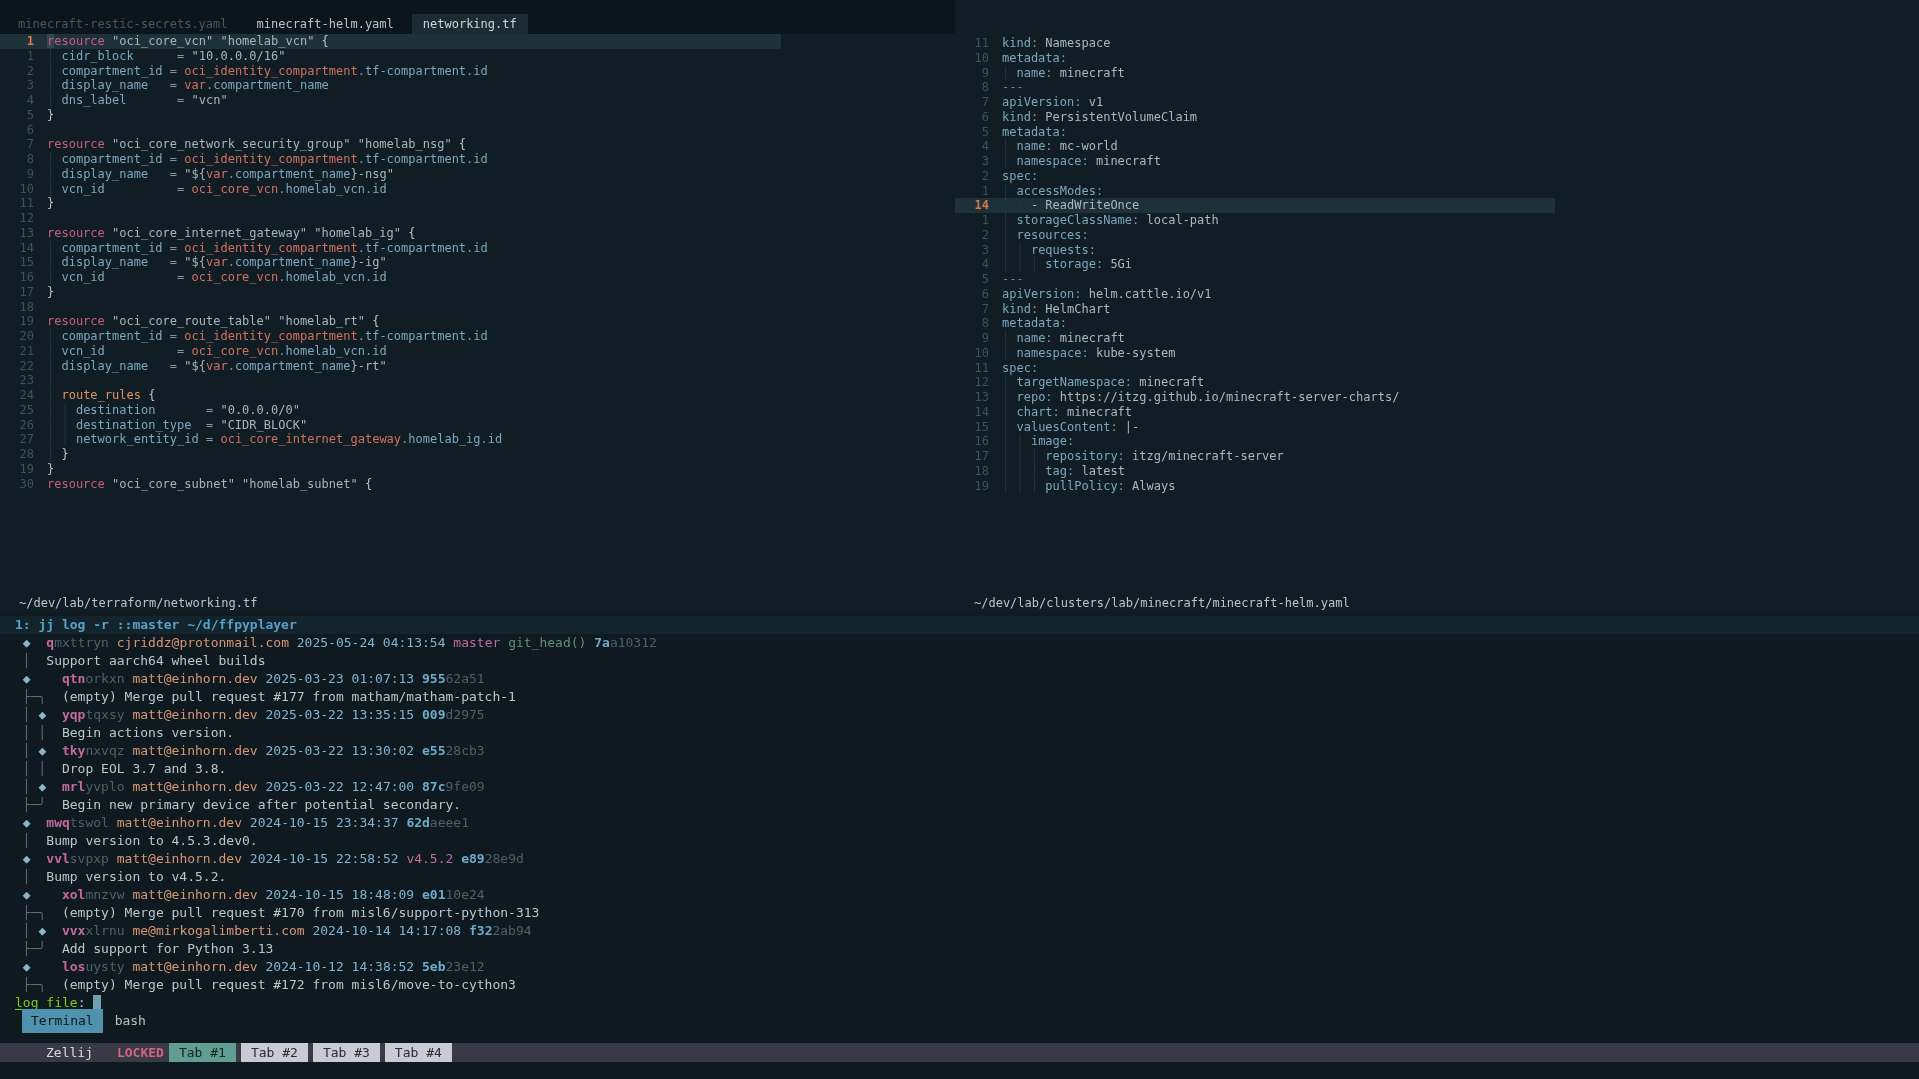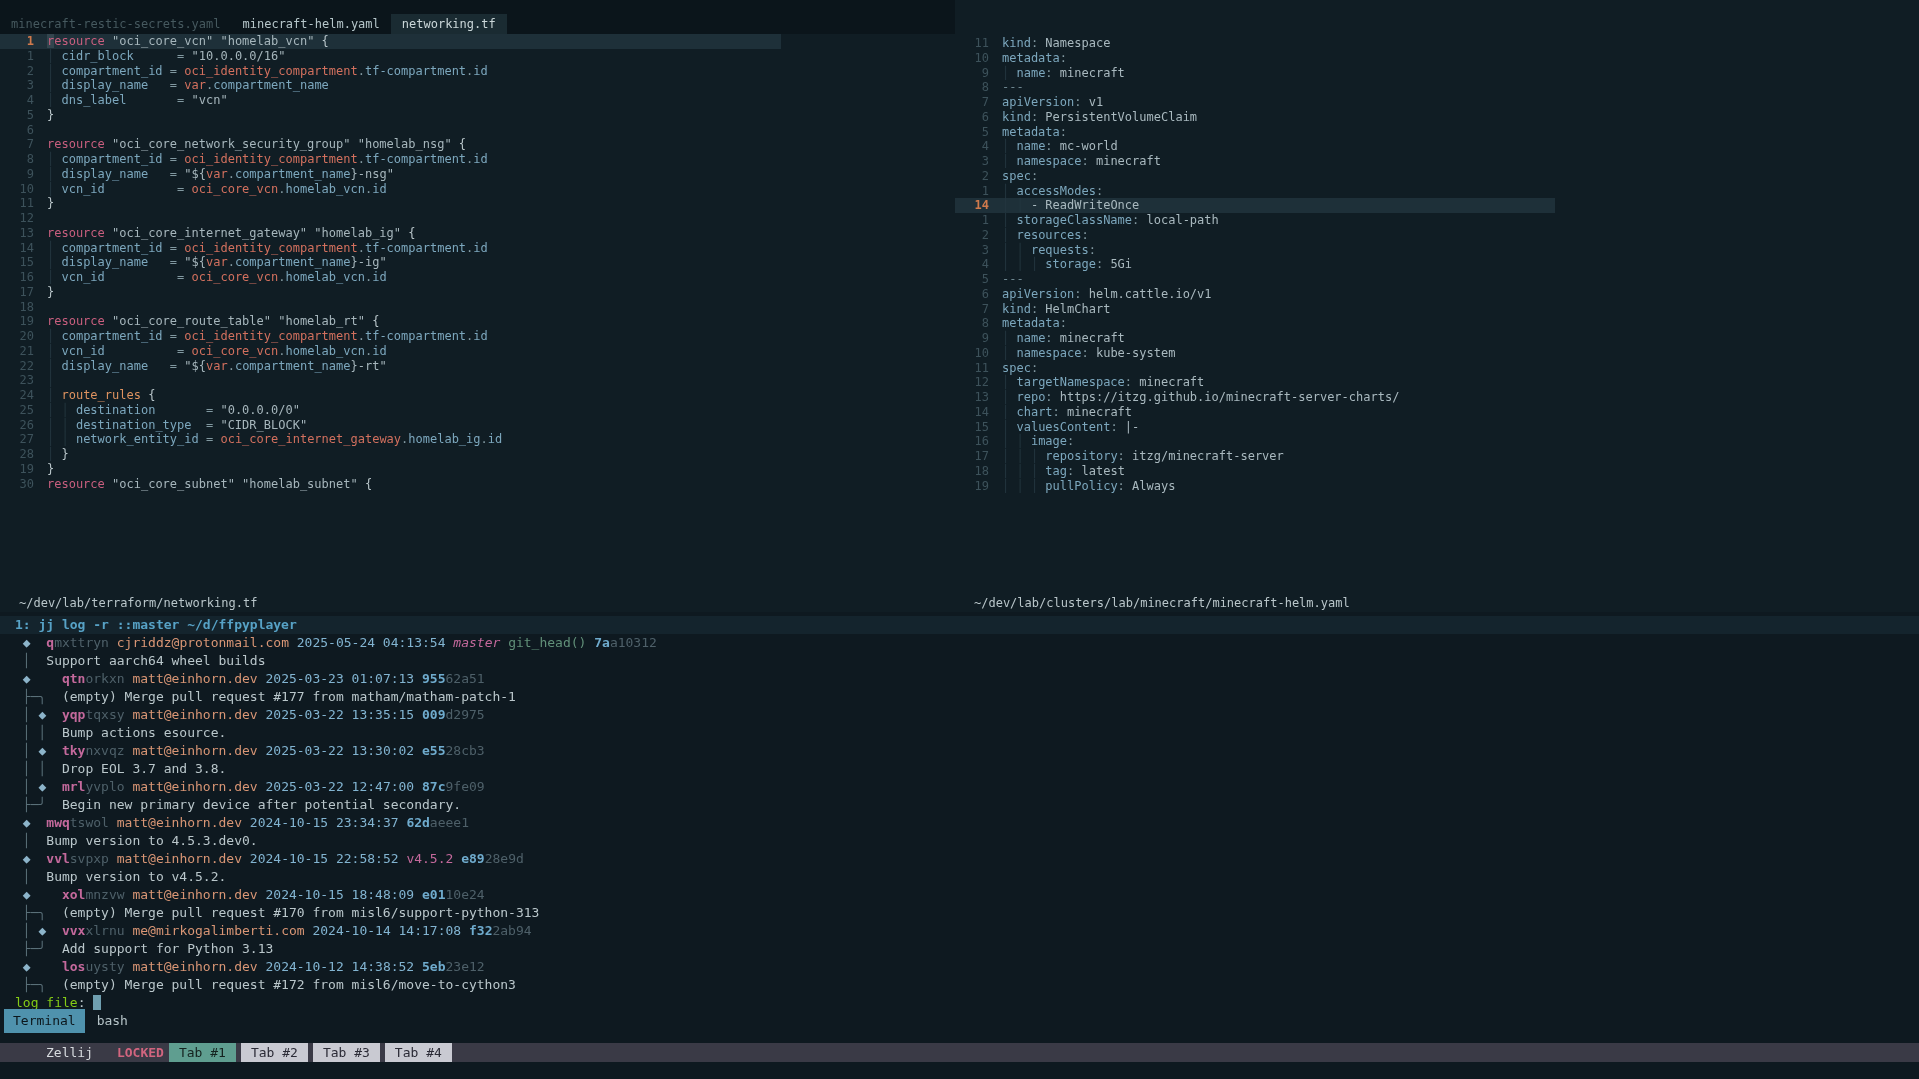--- a/index.html
+++ b/index.html
@@ -5,21 +5,21 @@
   html,body{margin:0;padding:0;background:#0a1216;}
   .screen{position:relative;width:1919px;height:1079px;background:#0e1920;overflow:hidden;
           font-family:"DejaVu Sans Mono",monospace;}
 
   
   .pane{position:absolute;top:0;height:612px;background:#101d24;}
   .pane-left{left:0;width:955px;}
   .pane-right{left:955px;width:964px;}
   .tabbar{position:absolute;left:0;top:0;width:100%;height:34px;background:#0b151b;
           display:flex;align-items:flex-end;font-size:12px;line-height:20px;}
-  .tab{padding:0 11px;height:20px;}
+  .tab{padding:0 11px;height:20px;margin-left:7px;}
   .tab-dim{color:#46595f;}
   .tab-bright{color:#b6c6ca;}
   .tab-active{color:#cbd7d9;background:#1a2b32;}
   .code{position:absolute;left:0;width:100%;}
   .code-left{top:34px;}
   .code-right{top:36px;}
   .row{height:14.75px;line-height:14.75px;font-size:12px;white-space:pre;}
   .ln{display:inline-block;width:34px;text-align:right;margin-right:13px;color:#3d525b;}
   .ln-cur{color:#d07a4c;font-weight:bold;}
   .cl-left{background:linear-gradient(90deg,#1e3039 0,#1e3039 781px,rgba(0,0,0,0) 781px);}
@@ -45,30 +45,30 @@
   .terminal{position:absolute;left:0;top:612px;width:100%;height:431px;background:#0e1920;}
   .term-inner{position:absolute;left:0;top:4px;width:100%;}
   .trow{height:18px;line-height:18px;font-size:13px;white-space:pre;padding-left:15px;}
   .prompt-row{background:#14242d;color:#57a2c6;font-weight:bold;}
   .s-node{color:#8cb4ca;}
   .s-graph{color:#5a7079;}
   .s-cid{color:#c4699c;font-weight:bold;}
   .s-dim{color:#4e6069;}
   .s-email{color:#d99675;}
   .s-date{color:#82b4d1;}
-  .s-branch{color:#c4699c;font-style:italic;}
+  .s-branch{color:#c4699c;}
   .s-head{color:#619079;}
   .s-hash{color:#6fabcd;font-weight:bold;}
   .s-tag{color:#c4699c;}
   .s-ul{color:#84cc16;text-decoration:underline;text-underline-offset:2px;}
   .s-cur{background:#6f9fb0;color:#0d181d;}
 
   .term-tabs{position:absolute;left:0;top:400px;height:18px;width:100%;font-size:13px;
              line-height:18px;display:flex;align-items:center;}
-  .term-chip{background:#4f92ad;color:#0c161b;padding:3px 9px;margin-left:4px;height:18px;}
+  .term-chip{background:#4f92ad;color:#0c161b;padding:3px 9px;margin-left:22px;height:18px;}
   .term-shell{color:#b5c3c7;margin-left:12px;}
 
   
   .zellij-bar{position:absolute;left:0;top:1043px;width:100%;height:19px;background:#3a3a46;
               display:flex;align-items:center;font-size:13px;line-height:19px;padding-left:22px;}
   .z-app{color:#d8dce0;margin-left:24px;}
   .z-mode{color:#d2657f;font-weight:bold;margin-left:24px;}
   .z-tab{padding:0 10px;margin-left:5px;background:#c9cad2;color:#2b2b36;height:19px;}
   .z-tab-active{background:#5f9e90;color:#15231f;}
   .z-tab:first-of-type{margin-left:16px;}
@@ -159,21 +159,21 @@
 
   <section class="terminal">
     <div class="term-inner">
       <div class="trow prompt-row">1: jj log -r ::master ~/d/ffpyplayer</div>
       <div id="term-log">
           <div class="trow"><span class="s-node"> ◆</span><span class="s-txt">  </span><span class="s-cid">q</span><span class="s-dim">mxttryn</span><span class="s-txt"> </span><span class="s-email">cjriddz@protonmail.com</span><span class="s-txt"> </span><span class="s-date">2025-05-24 04:13:54</span><span class="s-txt"> </span><span class="s-branch">master</span><span class="s-txt"> </span><span class="s-head">git_head()</span><span class="s-txt"> </span><span class="s-hash">7a</span><span class="s-dim">a10312</span></div>
           <div class="trow"><span class="s-graph"> │</span><span class="s-txt">  Support aarch64 wheel builds</span></div>
           <div class="trow"><span class="s-node"> ◆</span><span class="s-txt">    </span><span class="s-cid">qtn</span><span class="s-dim">orkxn</span><span class="s-txt"> </span><span class="s-email">matt@einhorn.dev</span><span class="s-txt"> </span><span class="s-date">2025-03-23 01:07:13</span><span class="s-txt"> </span><span class="s-hash">955</span><span class="s-dim">62a51</span></div>
           <div class="trow"><span class="s-graph"> ├─╮</span><span class="s-txt">  (empty) Merge pull request #177 from matham/matham-patch-1</span></div>
           <div class="trow"><span class="s-graph"> │ </span><span class="s-node">◆</span><span class="s-txt">  </span><span class="s-cid">yqp</span><span class="s-dim">tqxsy</span><span class="s-txt"> </span><span class="s-email">matt@einhorn.dev</span><span class="s-txt"> </span><span class="s-date">2025-03-22 13:35:15</span><span class="s-txt"> </span><span class="s-hash">009</span><span class="s-dim">d2975</span></div>
-          <div class="trow"><span class="s-graph"> │ │</span><span class="s-txt">  Bump actions esource.</span></div>
+          <div class="trow"><span class="s-graph"> │ │</span><span class="s-txt">  Begin actions version.</span></div>
           <div class="trow"><span class="s-graph"> │ </span><span class="s-node">◆</span><span class="s-txt">  </span><span class="s-cid">tky</span><span class="s-dim">nxvqz</span><span class="s-txt"> </span><span class="s-email">matt@einhorn.dev</span><span class="s-txt"> </span><span class="s-date">2025-03-22 13:30:02</span><span class="s-txt"> </span><span class="s-hash">e55</span><span class="s-dim">28cb3</span></div>
           <div class="trow"><span class="s-graph"> │ │</span><span class="s-txt">  Drop EOL 3.7 and 3.8.</span></div>
           <div class="trow"><span class="s-graph"> │ </span><span class="s-node">◆</span><span class="s-txt">  </span><span class="s-cid">mrl</span><span class="s-dim">yvplo</span><span class="s-txt"> </span><span class="s-email">matt@einhorn.dev</span><span class="s-txt"> </span><span class="s-date">2025-03-22 12:47:00</span><span class="s-txt"> </span><span class="s-hash">87c</span><span class="s-dim">9fe09</span></div>
           <div class="trow"><span class="s-graph"> ├─╯</span><span class="s-txt">  Begin new primary device after potential secondary.</span></div>
           <div class="trow"><span class="s-node"> ◆</span><span class="s-txt">  </span><span class="s-cid">mwq</span><span class="s-dim">tswol</span><span class="s-txt"> </span><span class="s-email">matt@einhorn.dev</span><span class="s-txt"> </span><span class="s-date">2024-10-15 23:34:37</span><span class="s-txt"> </span><span class="s-hash">62d</span><span class="s-dim">aeee1</span></div>
           <div class="trow"><span class="s-graph"> │</span><span class="s-txt">  Bump version to 4.5.3.dev0.</span></div>
           <div class="trow"><span class="s-node"> ◆</span><span class="s-txt">  </span><span class="s-cid">vvl</span><span class="s-dim">svpxp</span><span class="s-txt"> </span><span class="s-email">matt@einhorn.dev</span><span class="s-txt"> </span><span class="s-date">2024-10-15 22:58:52</span><span class="s-txt"> </span><span class="s-tag">v4.5.2</span><span class="s-txt"> </span><span class="s-hash">e89</span><span class="s-dim">28e9d</span></div>
           <div class="trow"><span class="s-graph"> │</span><span class="s-txt">  Bump version to v4.5.2.</span></div>
           <div class="trow"><span class="s-node"> ◆</span><span class="s-txt">    </span><span class="s-cid">xol</span><span class="s-dim">mnzvw</span><span class="s-txt"> </span><span class="s-email">matt@einhorn.dev</span><span class="s-txt"> </span><span class="s-date">2024-10-15 18:48:09</span><span class="s-txt"> </span><span class="s-hash">e01</span><span class="s-dim">10e24</span></div>
           <div class="trow"><span class="s-graph"> ├─╮</span><span class="s-txt">  (empty) Merge pull request #170 from misl6/support-python-313</span></div>

